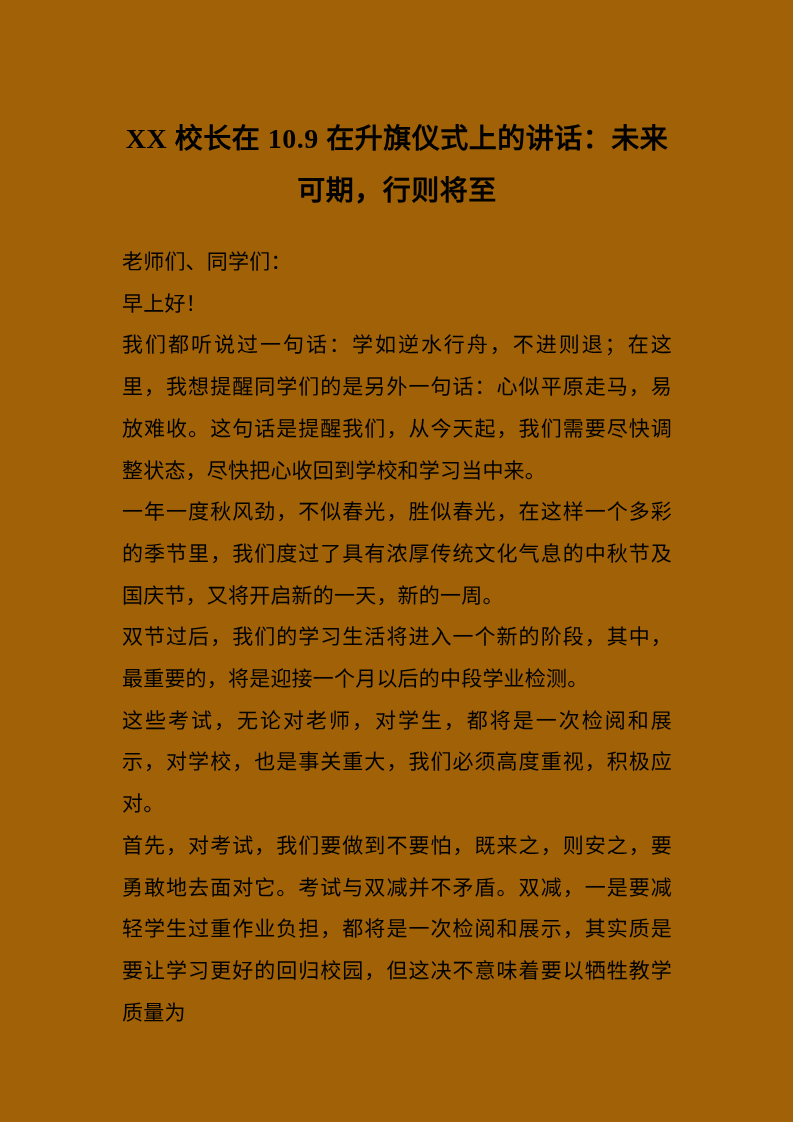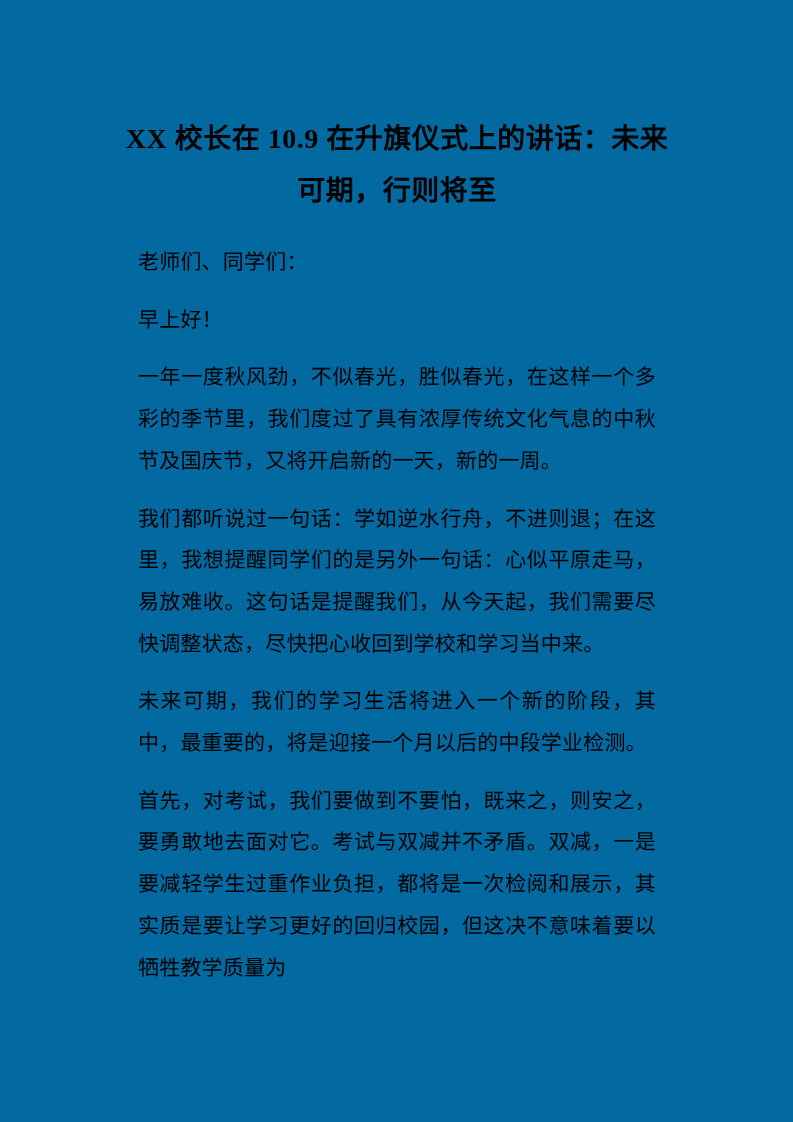--- a/index.html
+++ b/index.html
@@ -5,57 +5,58 @@
   html, body {
     margin: 0;
     padding: 0;
     background: #ffffff;
   }
   .page {
     position: relative;
     width: 793px;
     height: 1122px;
     margin: 0 auto;
-    background: #0369a1;
+    background: #a16207;
     overflow: hidden;
     box-sizing: border-box;
     padding: 113px 121px 0 122px;
     color: #000000;
     font-family: "Liberation Serif", "DejaVu Serif", serif;
   }
   .doc-title {
     margin: 0;
     font-size: 28px;
     line-height: 52px;
     font-weight: 700;
     text-align: center;
     color: #000000;
     letter-spacing: 0.5px;
   }
   .doc-body {
     margin-top: 25px;
   }
   .doc-body p {
-    margin: 16px;
+    margin: 0;
     font-size: 21px;
     line-height: 41.7px;
     text-align: justify;
     text-justify: inter-ideograph;
     color: #000000;
     word-break: break-all;
     letter-spacing: 0.2px;
     font-family: Liberation Serif, serif;
   }
 </style>
 </head>
 <body>
 
 <div class="page">
   <h1 class="doc-title">XX 校长在 10.9 在升旗仪式上的讲话：未来可期，行则将至</h1>
   <div class="doc-body">
       <p>老师们、同学们：</p>
       <p>早上好！</p>
+      <p>我们都听说过一句话：学如逆水行舟，不进则退；在这里，我想提醒同学们的是另外一句话：心似平原走马，易放难收。这句话是提醒我们，从今天起，我们需要尽快调整状态，尽快把心收回到学校和学习当中来。</p>
       <p>一年一度秋风劲，不似春光，胜似春光，在这样一个多彩的季节里，我们度过了具有浓厚传统文化气息的中秋节及国庆节，又将开启新的一天，新的一周。</p>
-      <p>我们都听说过一句话：学如逆水行舟，不进则退；在这里，我想提醒同学们的是另外一句话：心似平原走马，易放难收。这句话是提醒我们，从今天起，我们需要尽快调整状态，尽快把心收回到学校和学习当中来。</p>
-      <p>未来可期，我们的学习生活将进入一个新的阶段，其中，最重要的，将是迎接一个月以后的中段学业检测。</p>
+      <p>双节过后，我们的学习生活将进入一个新的阶段，其中，最重要的，将是迎接一个月以后的中段学业检测。</p>
+      <p>这些考试，无论对老师，对学生，都将是一次检阅和展示，对学校，也是事关重大，我们必须高度重视，积极应对。</p>
       <p>首先，对考试，我们要做到不要怕，既来之，则安之，要勇敢地去面对它。考试与双减并不矛盾。双减，一是要减轻学生过重作业负担，都将是一次检阅和展示，其实质是要让学习更好的回归校园，但这决不意味着要以牺牲教学质量为</p>
     </div>
 </div>
 
 </body></html>

